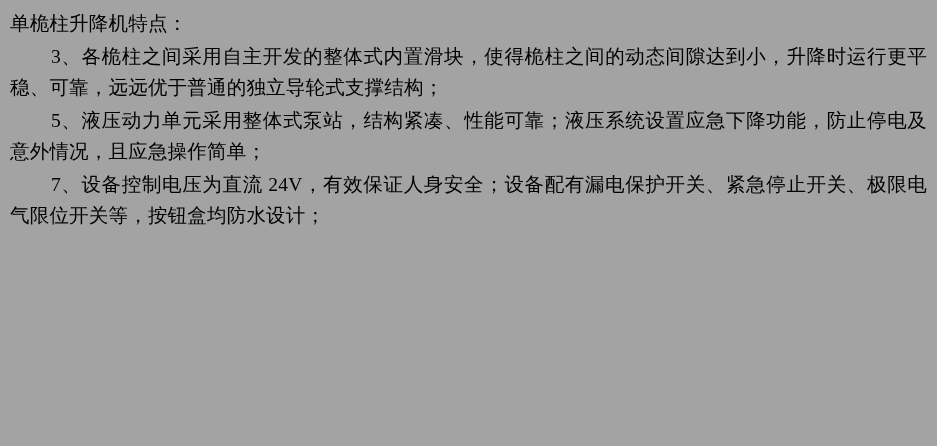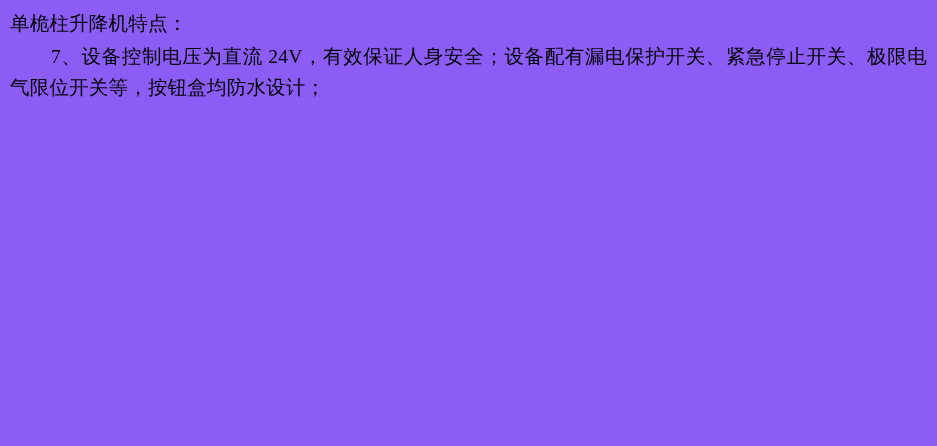--- a/index.html
+++ b/index.html
@@ -12,21 +12,21 @@
     height: 446px;
     overflow: hidden;
     font-family: "Liberation Serif", "DejaVu Serif", serif;
     color: #000000;
   }
   #doc {
     box-sizing: border-box;
     width: 937px;
     height: 446px;
     padding: 8px 10px 0 10px;
-    background: #8b5cf6;
+    background: #a3a3a3;
   }
   .para {
     font-size: 19.5px;
     line-height: 1.62;
     text-align: justify;
     text-justify: inter-ideograph;
     margin: 0 0 1px 0;
     letter-spacing: 0.2px;
   }
   .heading {
@@ -38,18 +38,20 @@
 </style>
 </head>
 <body>
 
 <div id="doc">
 
   <p class="para heading">单桅柱升降机特点：</p>
 
 
 
+  <p class="para indent">3、各桅柱之间采用自主开发的整体式内置滑块，使得桅柱之间的动态间隙达到小，升降时运行更平稳、可靠，远远优于普通的独立导轮式支撑结构；</p>
 
 
+  <p class="para indent">5、液压动力单元采用整体式泵站，结构紧凑、性能可靠；液压系统设置应急下降功能，防止停电及意外情况，且应急操作简单；</p>
 
   <p class="para indent">7、设备控制电压为直流 24V，有效保证人身安全；设备配有漏电保护开关、紧急停止开关、极限电气限位开关等，按钮盒均防水设计；</p>
 
 </div>
 
 </body></html>

